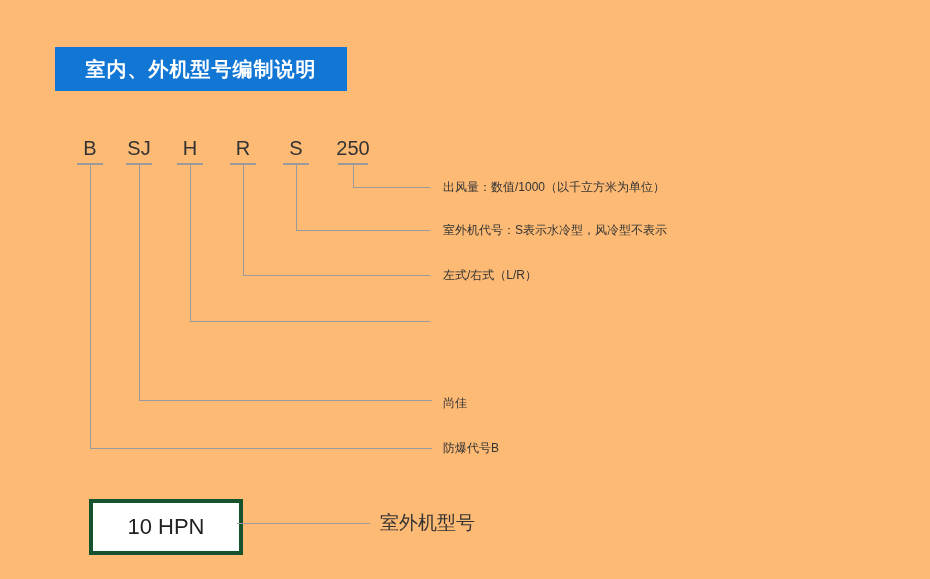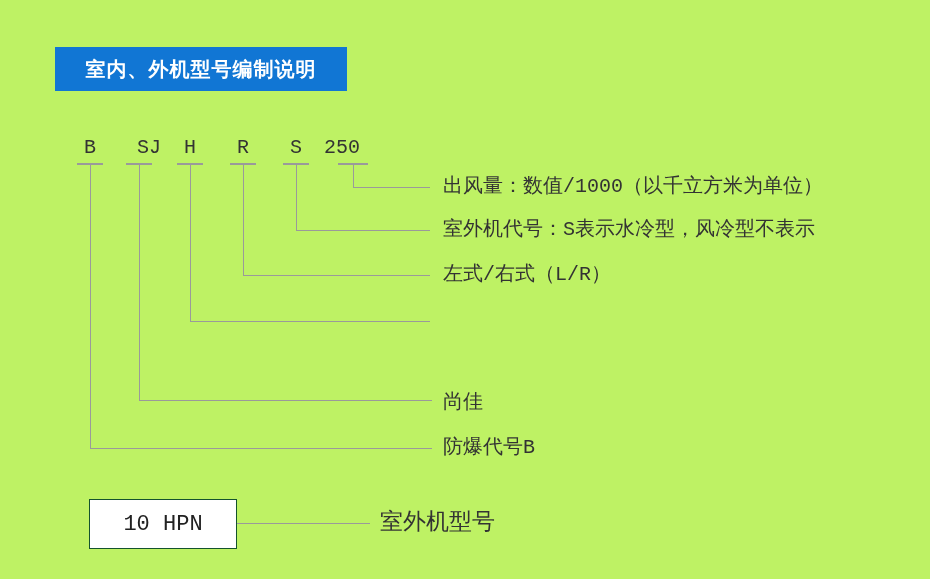--- a/index.html
+++ b/index.html
@@ -1,71 +1,71 @@
 <!DOCTYPE html>
 <html><head>
 <meta charset="utf-8">
 <style>
   html,body{margin:0;padding:0;background:#ffffff;}
   .stage{
     position:relative;
     width:930px;height:579px;
-    background:#bef264;
-    font-family:Liberation Mono, monospace;
+    background:#fdba74;
+    font-family:Liberation Sans, sans-serif;
     color:#333333;
     overflow:hidden;
   }
   
   .banner{
     position:absolute;left:55px;top:47px;width:292px;height:44px;
     background:#1176d4;display:flex;align-items:center;justify-content:center;
   }
   .banner-text{color:#ffffff;font-size:20px;font-weight:bold;letter-spacing:1px;white-space:nowrap;}
 
   
   .code{
     position:absolute;top:135px;height:26px;line-height:26px;
     font-size:20px;color:#333333;transform:translateX(-50%);
     text-align:center;white-space:nowrap;
   }
-  .c-b{left:90px}.c-sj{left:149px}.c-h{left:190px}.c-r{left:243px}.c-s{left:296px}.c-250{left:342px}
+  .c-b{left:90px}.c-sj{left:139px}.c-h{left:190px}.c-r{left:243px}.c-s{left:296px}.c-250{left:353px}
 
   
   .tick{position:absolute;top:163px;height:2px;background:#9a9a9a;transform:translateX(-50%);}
   .t-b{left:90px;width:26px}.t-sj{left:139px;width:26px}.t-h{left:190px;width:26px}
   .t-r{left:243px;width:26px}.t-s{left:296px;width:26px}.t-250{left:353px;width:30px}
 
   
   .vline{position:absolute;width:1px;background:#9a9a9a;top:164px;}
   .v-b{left:90px;height:284px}.v-sj{left:139px;height:236px}.v-h{left:190px;height:157px}
   .v-r{left:243px;height:111px}.v-s{left:296px;height:66px}.v-250{left:353px;height:23px}
 
   .hline{position:absolute;height:1px;background:#9a9a9a;}
   .h-250{left:353px;top:187px;width:77px}
   .h-s{left:296px;top:230px;width:134px}
   .h-r{left:243px;top:275px;width:187px}
   .h-h{left:190px;top:321px;width:240px}
   .h-sj{left:139px;top:400px;width:293px}
   .h-b{left:90px;top:448px;width:342px}
 
   
-  .desc{position:absolute;left:443px;font-size:20px;line-height:22px;color:#333333;white-space:nowrap;}
+  .desc{position:absolute;left:443px;font-size:12px;line-height:22px;color:#333333;white-space:nowrap;}
   .d-250{top:176px}.d-s{top:219px}.d-r{top:264px}.d-h{top:310px}
   .d-h2{left:577px;top:344px}
   .d-sj{top:392px}.d-b{top:437px}
 
   
   .model-box{
     position:absolute;left:89px;top:499px;width:146px;height:48px;
-    border:1px solid #14532d;background:#ffffff;
+    border:4px solid #14532d;background:#ffffff;
     display:flex;align-items:center;justify-content:center;
   }
   .model-box-text{font-size:22px;color:#222222;white-space:nowrap;}
   .model-line{position:absolute;left:237px;top:523px;width:133px;height:1px;background:#9a9a9a;}
-  .model-label{position:absolute;left:380px;top:512px;font-size:23px;line-height:22px;color:#333333;white-space:nowrap;}
+  .model-label{position:absolute;left:380px;top:512px;font-size:19px;line-height:22px;color:#333333;white-space:nowrap;}
 </style>
 </head>
 <body>
 
 <div class="stage">
 
   <div class="banner">
     <span class="banner-text">室内、外机型号编制说明</span>
   </div>
 

